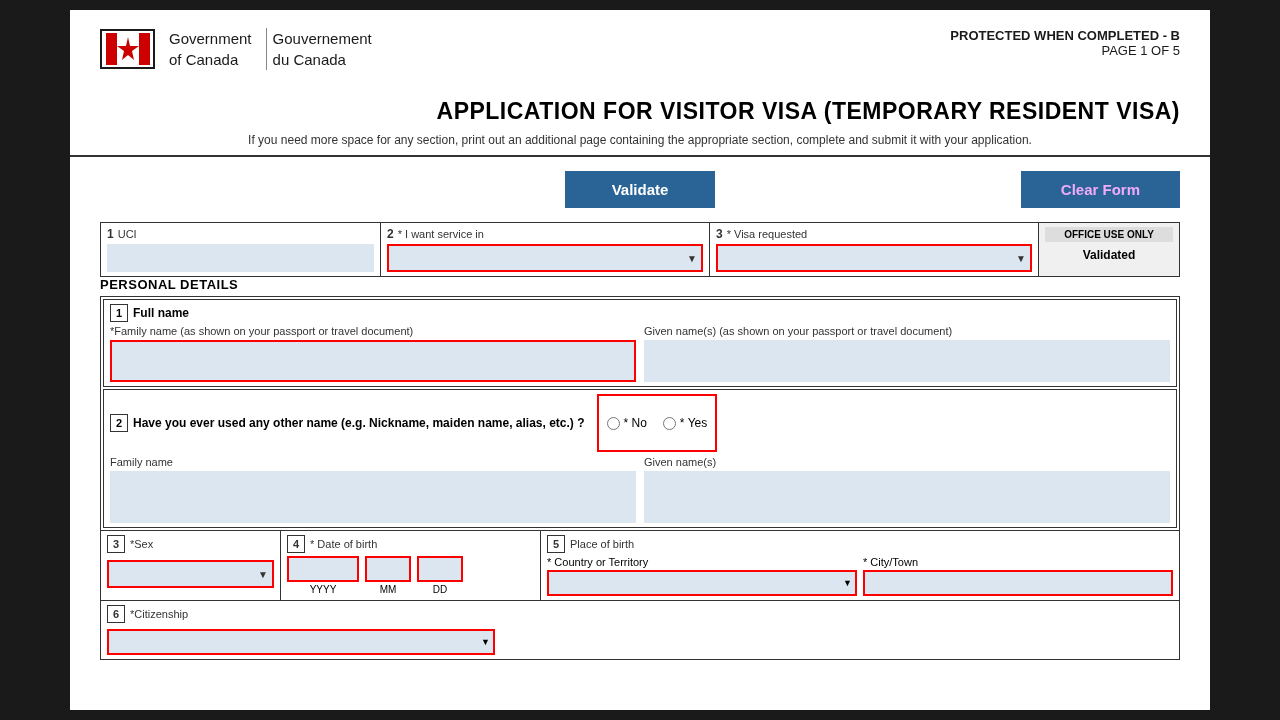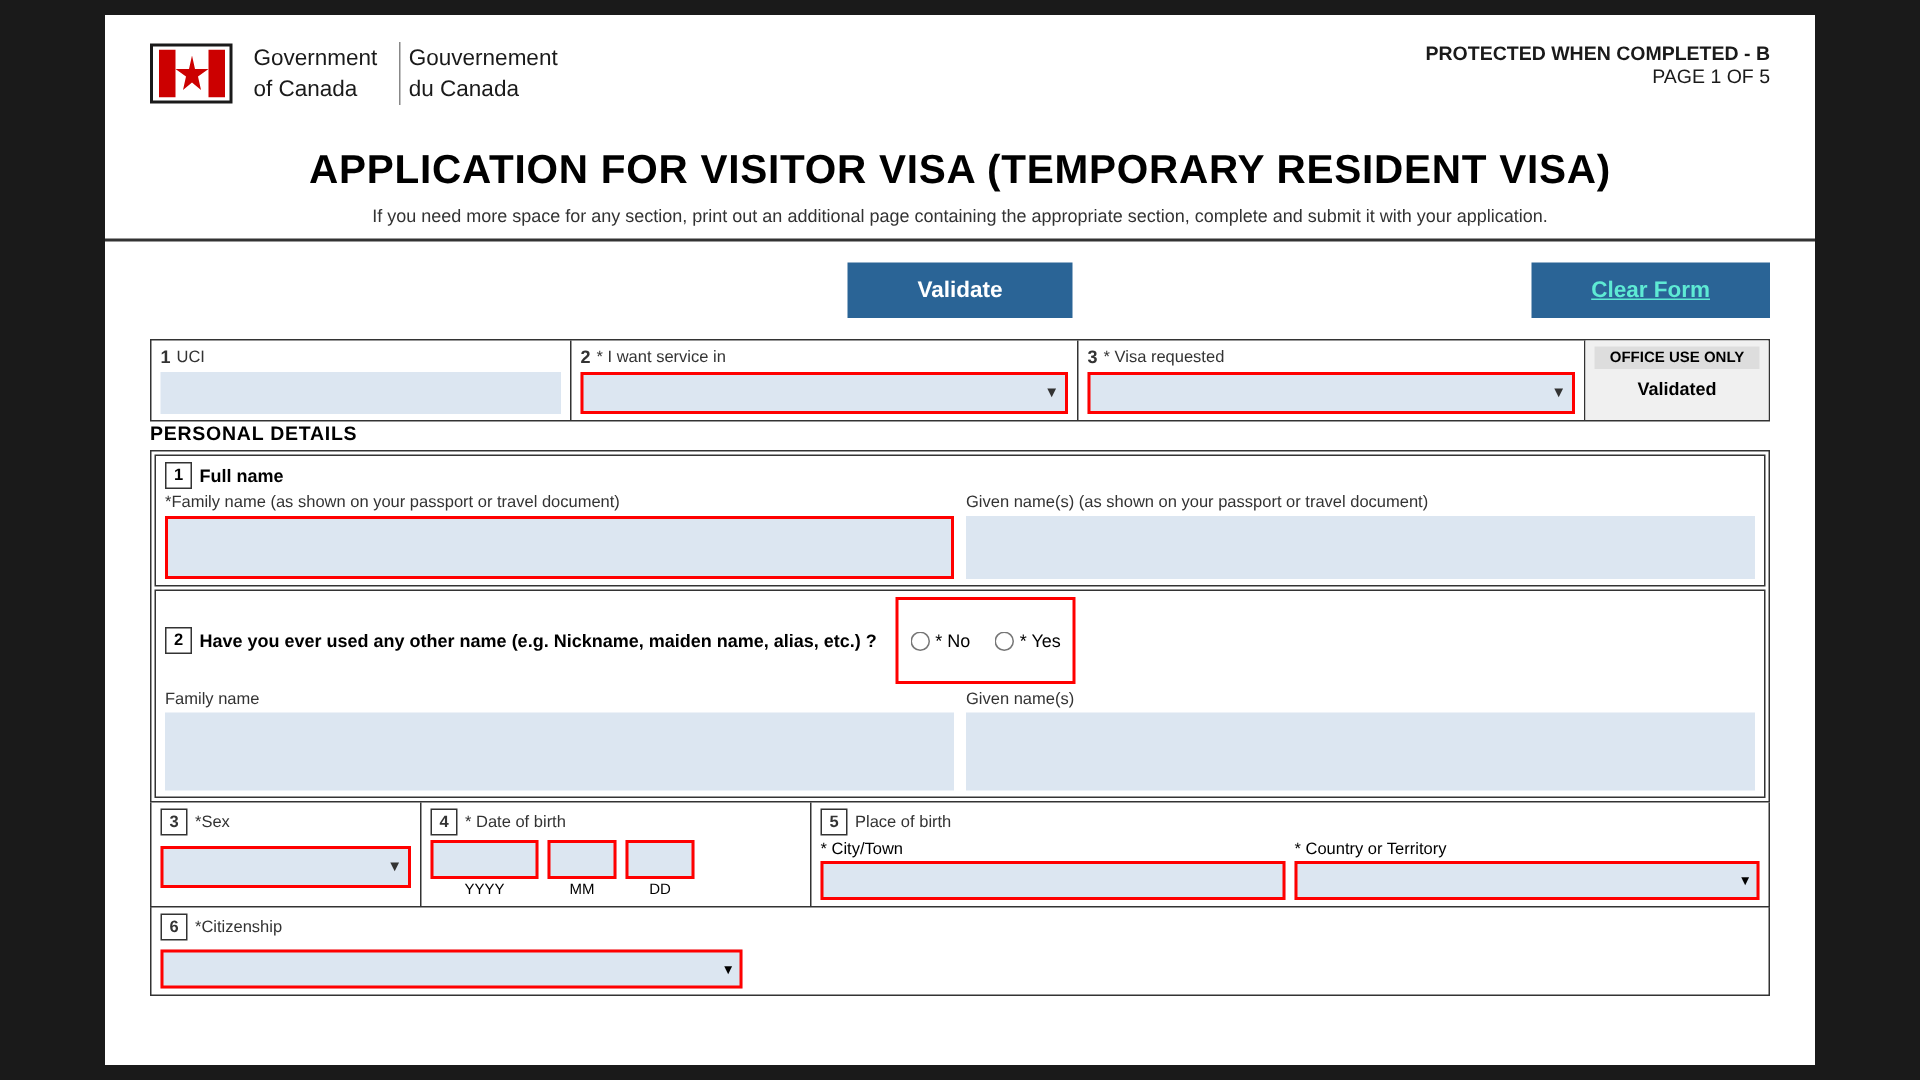--- a/index.html
+++ b/index.html
@@ -65,24 +65,25 @@
     .page-num {
       font-weight: normal;
       font-size: 13px;
     }
     .title-section {
       text-align: center;
       padding: 18px 30px 8px 30px;
       border-bottom: 2px solid #333;
     }
     .main-title {
-      font-size: 27px;
+      font-size: 23px;
       font-weight: bold;
       letter-spacing: 0.5px;
       margin-bottom: 8px;
+      text-align: right;
     }
     .subtitle {
       font-size: 12px;
       color: #333;
     }
     .button-row {
       display: flex;
       justify-content: center;
       align-items: center;
       padding: 14px 30px;
@@ -94,30 +95,29 @@
       color: white;
       border: none;
       padding: 10px 16px;
       font-size: 15px;
       font-weight: bold;
       cursor: pointer;
       min-width: 150px;
     }
     .btn-clear {
       background: #2a6496;
-      color: #5eead4;
+      color: #f0abfc;
       border: none;
       padding: 10px 40px;
       font-size: 15px;
       font-weight: bold;
       cursor: pointer;
       min-width: 150px;
       position: absolute;
       right: 30px;
-      text-decoration: underline;
     }
     .form-area {
       padding: 0 30px;
     }
     
     .top-fields {
       display: flex;
       border: 1px solid #333;
       margin-bottom: 0;
     }
@@ -173,21 +173,21 @@
       right: 6px;
       top: 50%;
       transform: translateY(-50%);
       pointer-events: none;
       color: #333;
     }
     .uci-cell { width: 280px; }
     .service-cell { flex: 1; }
     .visa-cell { flex: 1; }
     .office-cell {
-      width: 122px;
+      width: 140px;
       background: #f0f0f0;
       text-align: center;
       font-size: 10px;
     }
     .office-cell .office-title {
       font-size: 10px;
       font-weight: bold;
       background: #ddd;
       text-align: center;
       padding: 2px;
@@ -565,31 +565,31 @@
         </div>
       </div>
 
       <div class="place-cell">
         <div class="field-label">
           <span class="num-box">5</span>
           <span>Place of birth</span>
         </div>
         <div class="place-row">
           <div style="flex:1; display:flex; flex-direction:column;">
-            <span style="font-size:11px; margin-bottom:2px;">* City/Town</span>
-            <input type="text" class="city-input" style="">
-          </div>
-          <div style="flex:1; display:flex; flex-direction:column;">
             <span style="font-size:11px; margin-bottom:2px;">* Country or Territory</span>
             <div class="country-input-wrap">
               <select class="country-select">
                 <option value=""></option>
               </select>
             </div>
           </div>
+          <div style="flex:1; display:flex; flex-direction:column;">
+            <span style="font-size:11px; margin-bottom:2px;">* City/Town</span>
+            <input type="text" class="city-input" style="">
+          </div>
         </div>
       </div>
     </div>
 
     <div class="citizenship-row">
       <div class="citizenship-cell">
         <div class="field-label">
           <span class="num-box">6</span>
           <span>*Citizenship</span>
         </div>

